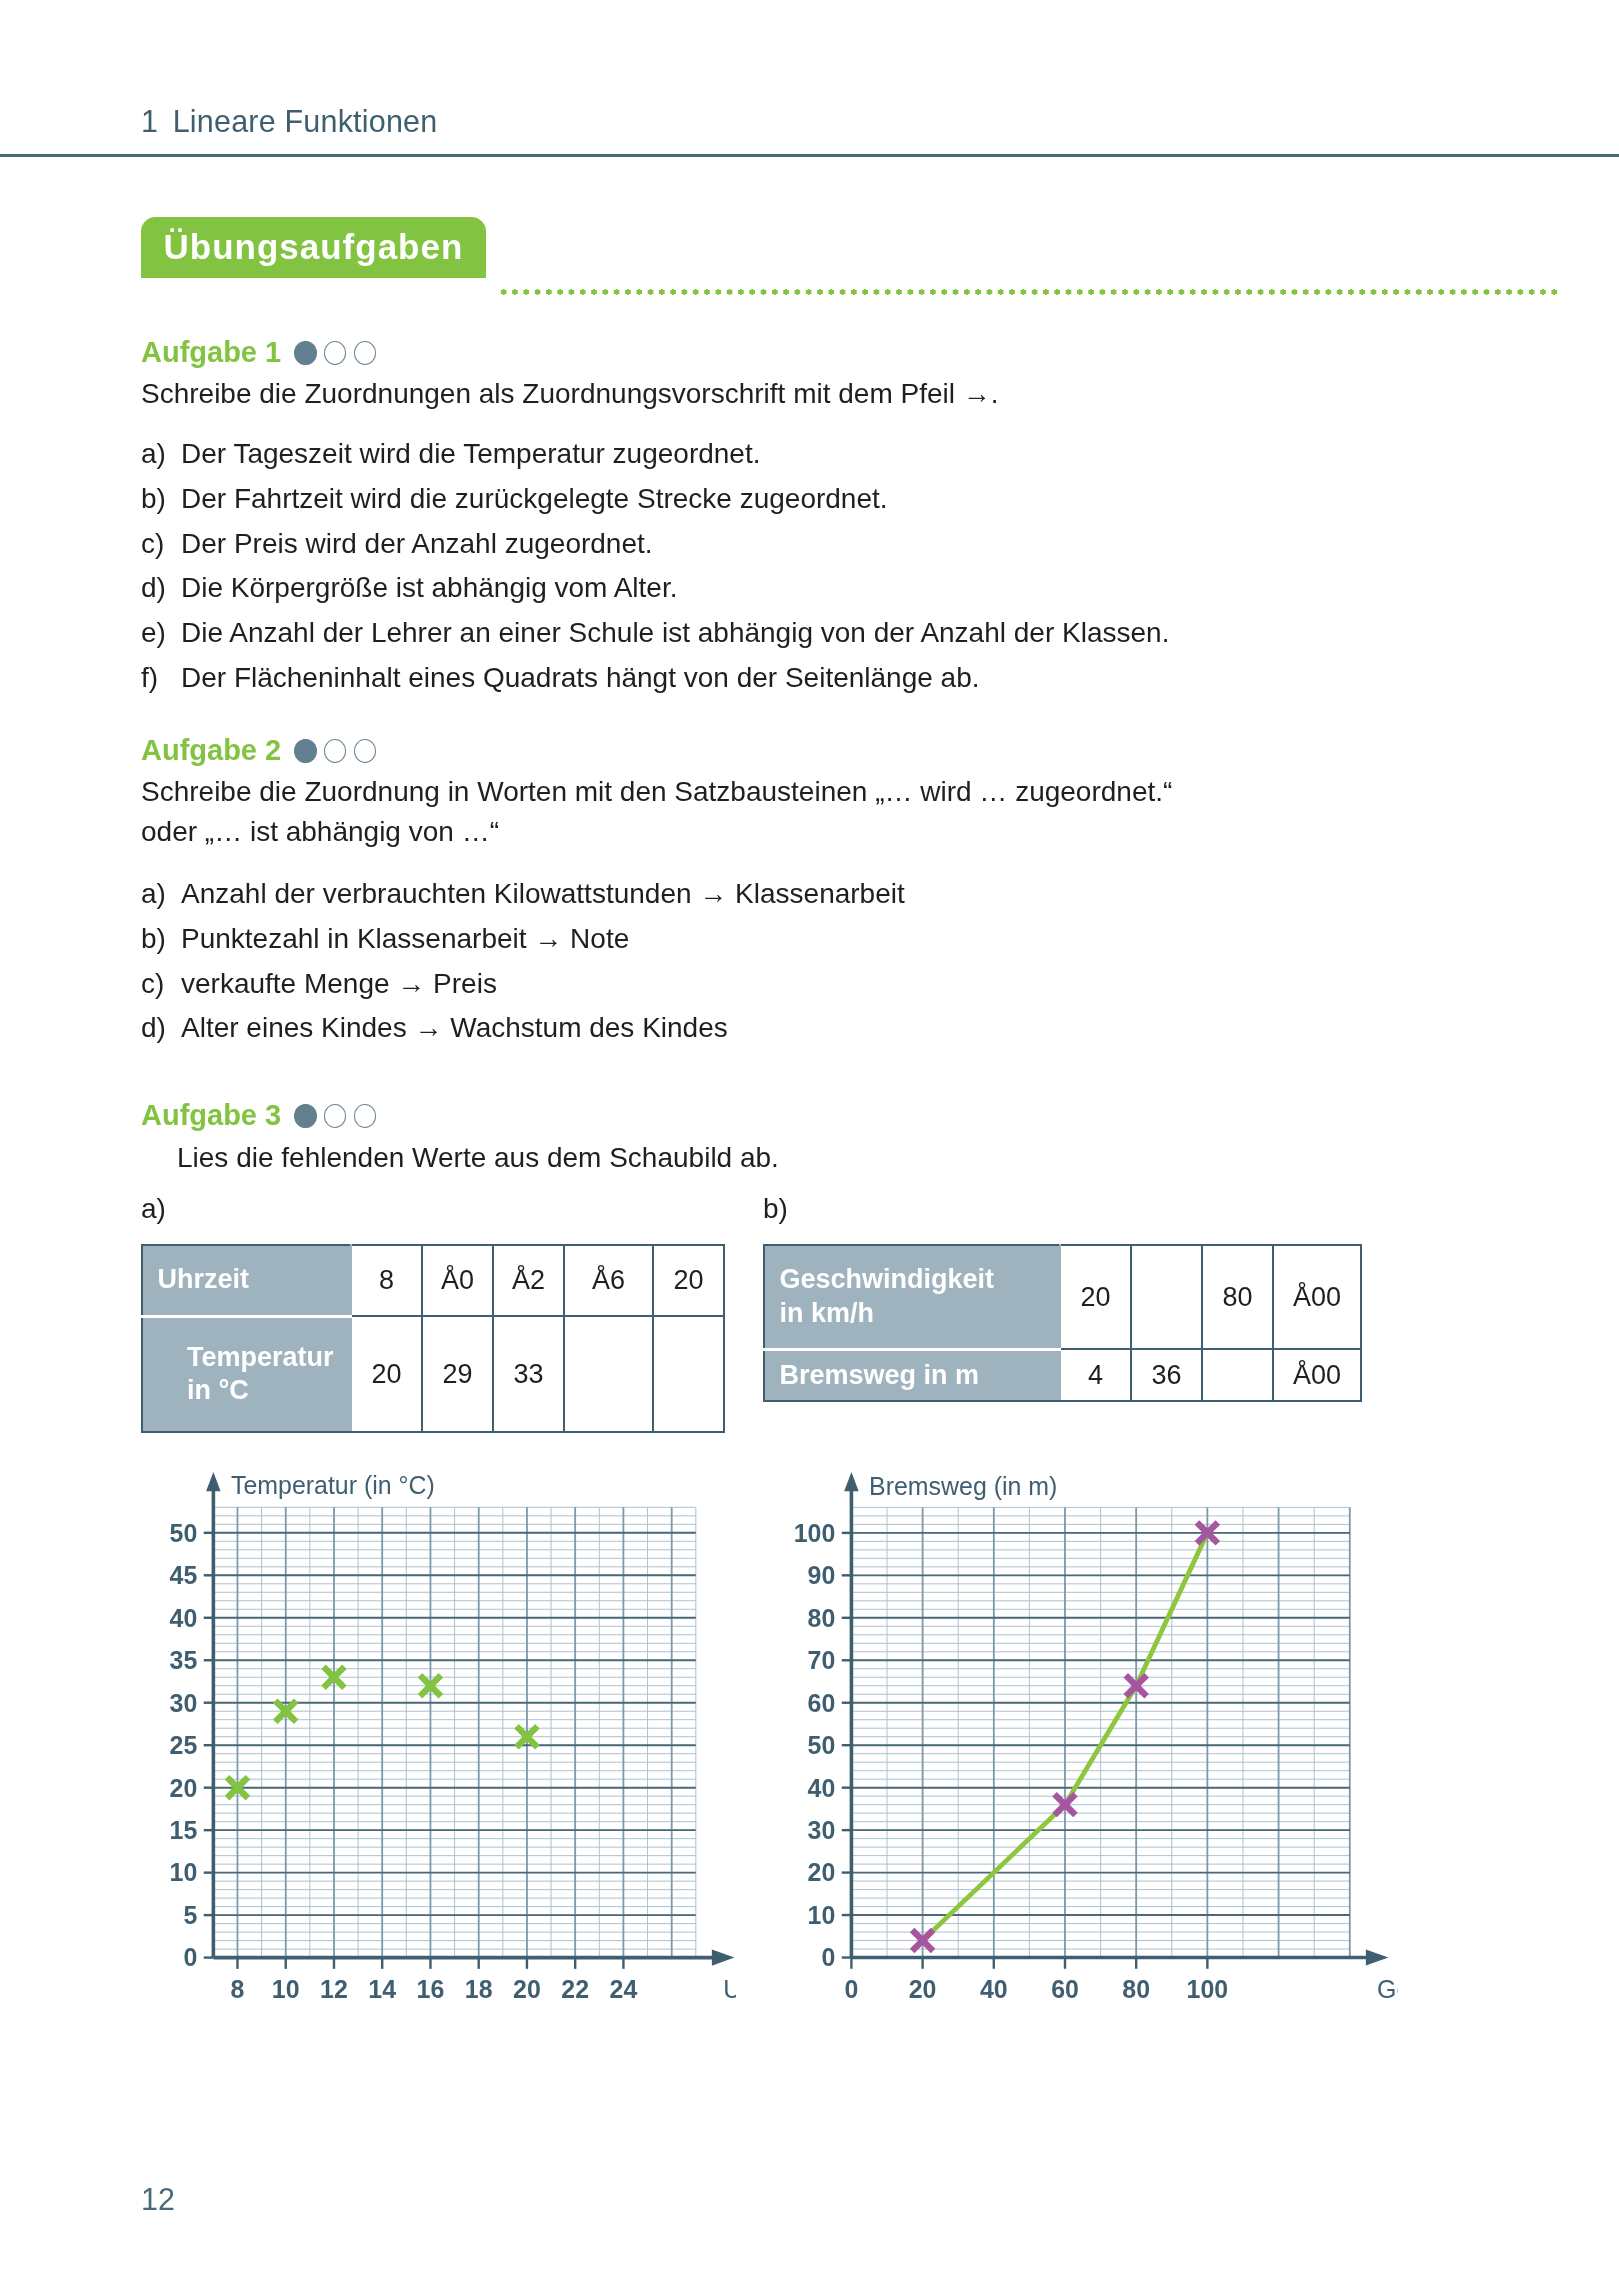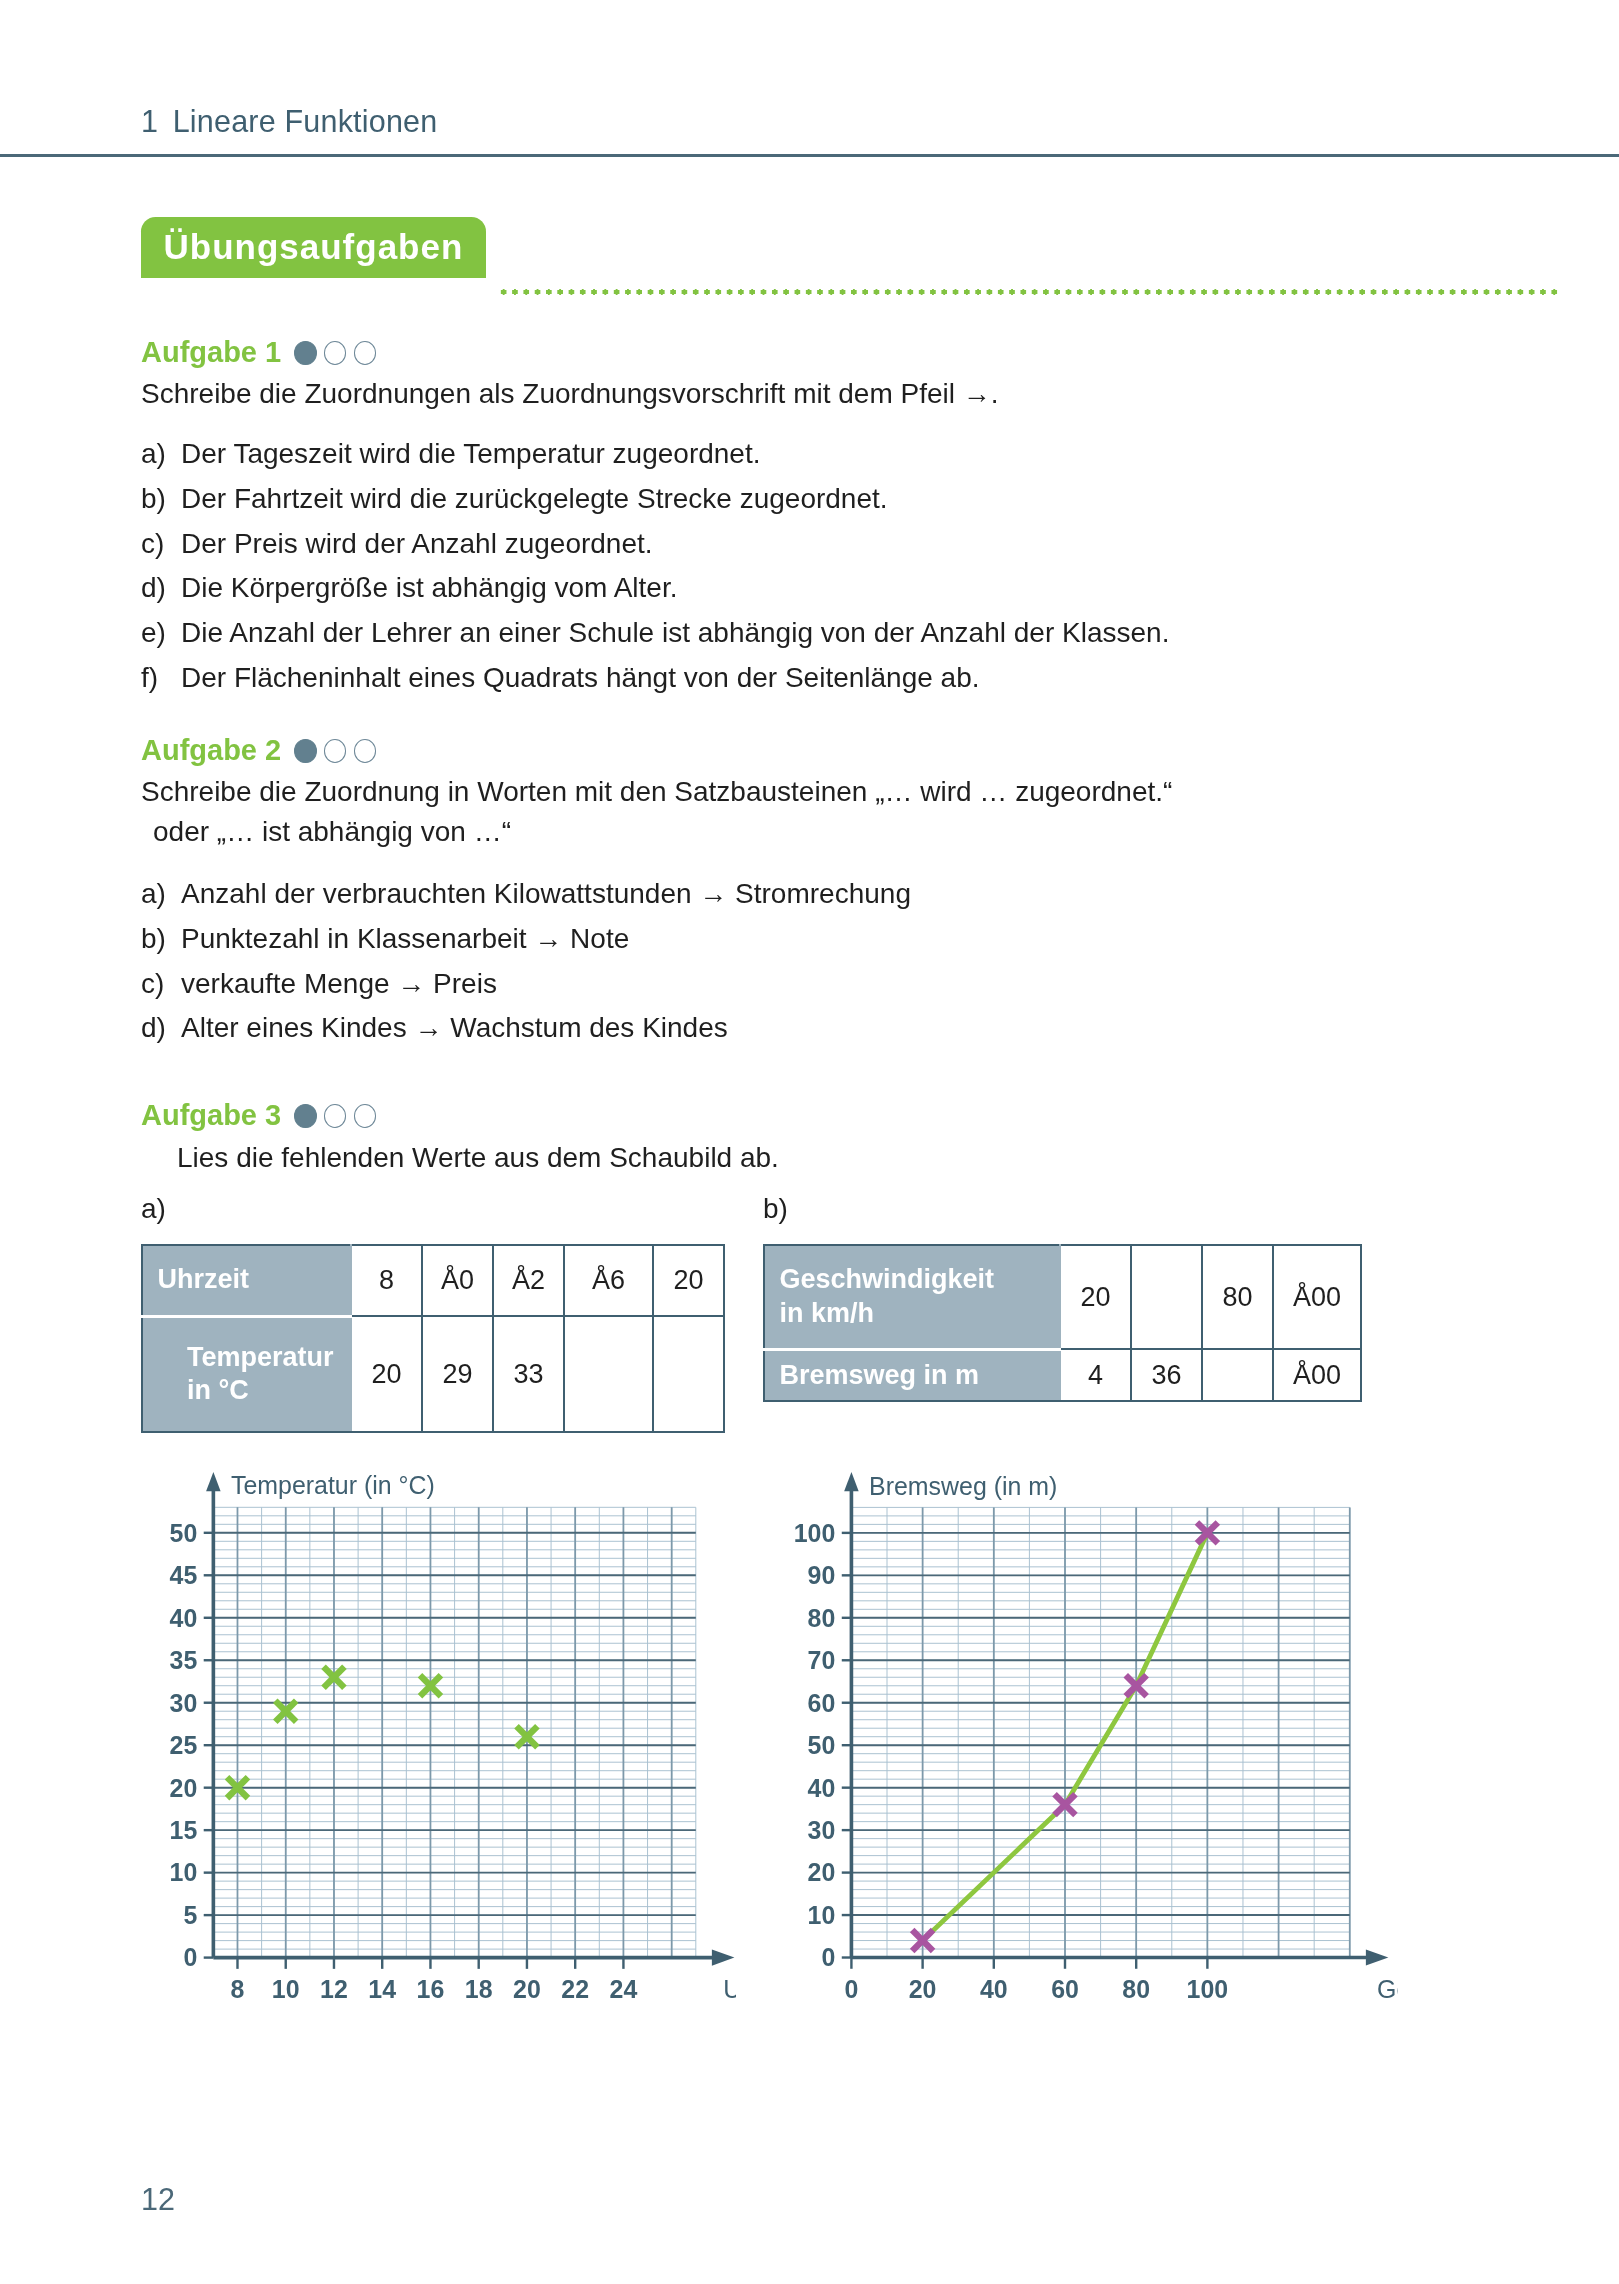--- a/index.html
+++ b/index.html
@@ -163,26 +163,26 @@
 
   <div class="task-head" style="left:141px; top:734px;">
     <span>Aufgabe 2</span>
     <span class="dots">
       <span class="dot filled"></span>
       <span class="dot"></span>
       <span class="dot"></span>
     </span>
   </div>
   <div class="body-text" style="left:141px; top:774px;">Schreibe die Zuordnung in Worten mit den Satzbausteinen „… wird … zugeordnet.“</div>
-  <div class="body-text" style="left:153px; top:814px;">oder „… ist abhängig von …“</div>
+  <div class="body-text" style="left:141px; top:814px;">oder „… ist abhängig von …“</div>
 
   <div class="list" style="left:141px; top:872px;">
     <div class="li">
       <span class="lbl">a)</span>
-      <span>Anzahl der verbrauchten Kilowattstunden → Stromrechung</span>
+      <span>Anzahl der verbrauchten Kilowattstunden → Klassenarbeit</span>
     </div>
     <div class="li">
       <span class="lbl">b)</span>
       <span>Punktezahl in Klassenarbeit → Note</span>
     </div>
     <div class="li">
       <span class="lbl">c)</span>
       <span>verkaufte Menge → Preis</span>
     </div>
     <div class="li">

